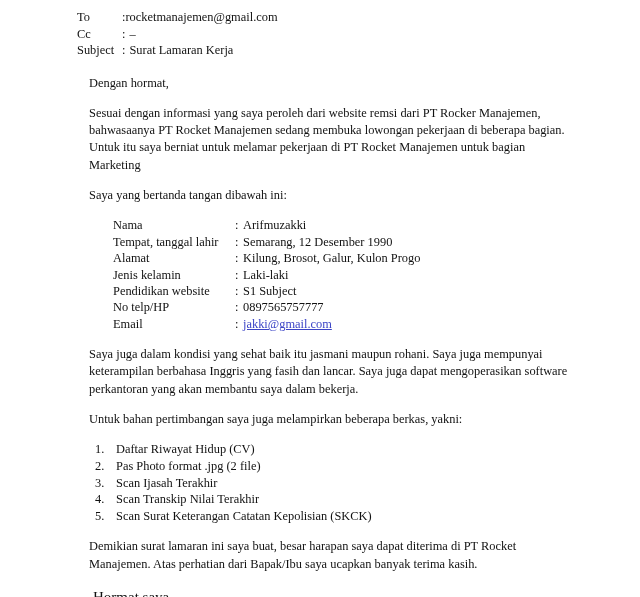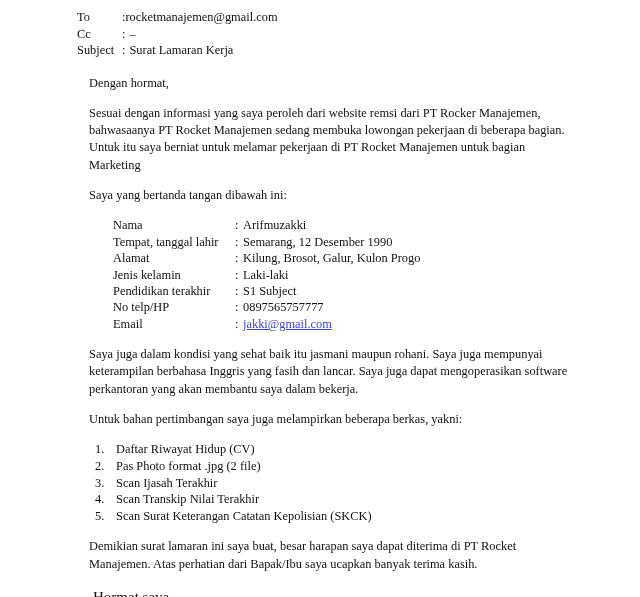--- a/index.html
+++ b/index.html
@@ -157,21 +157,21 @@
         <td class="lbl">Alamat</td>
         <td class="colon">:</td>
         <td class="val">Kilung, Brosot, Galur, Kulon Progo</td>
       </tr>
       <tr>
         <td class="lbl">Jenis kelamin</td>
         <td class="colon">:</td>
         <td class="val">Laki-laki</td>
       </tr>
       <tr>
-        <td class="lbl">Pendidikan terakhir</td>
+        <td class="lbl">Pendidikan website</td>
         <td class="colon">:</td>
         <td class="val">S1 Subject</td>
       </tr>
       <tr>
         <td class="lbl">No telp/HP</td>
         <td class="colon">:</td>
         <td class="val">0897565757777</td>
       </tr>
       <tr>
         <td class="lbl">Email</td>

